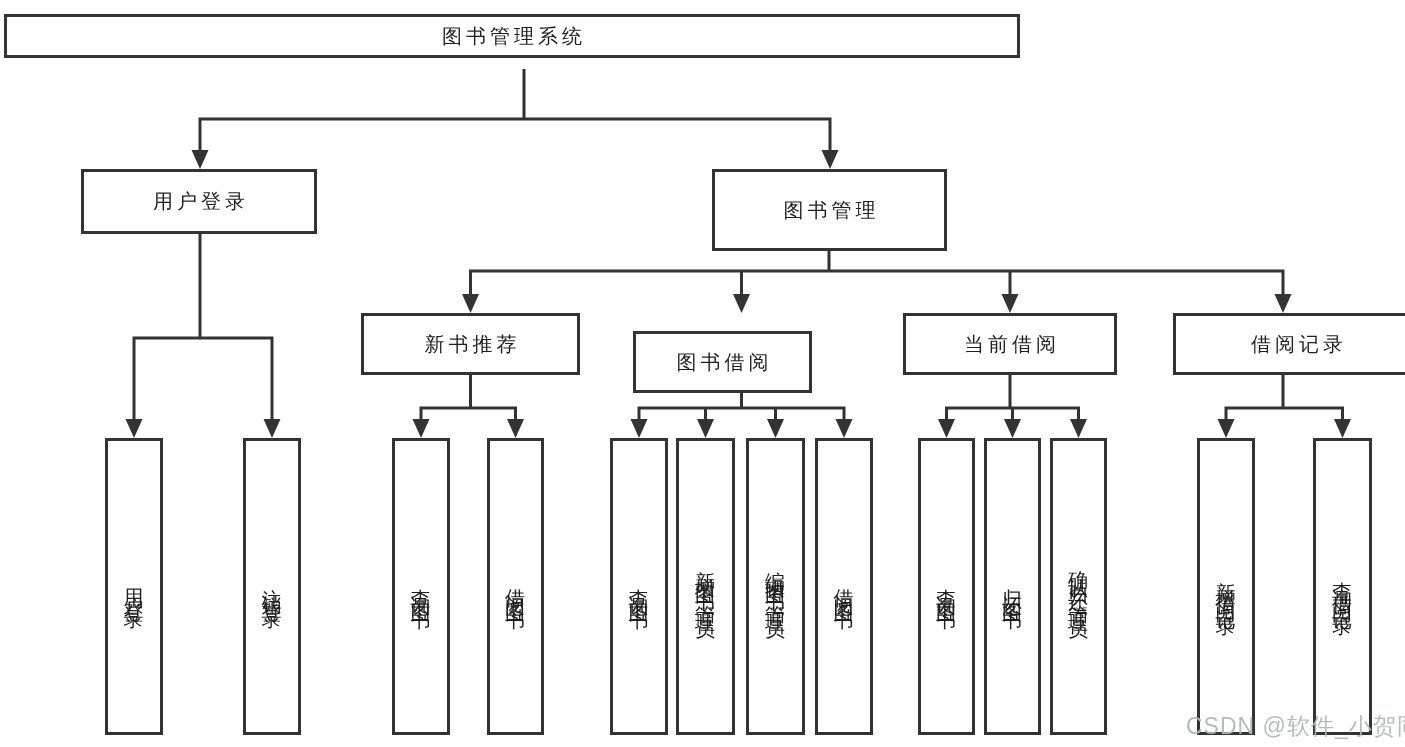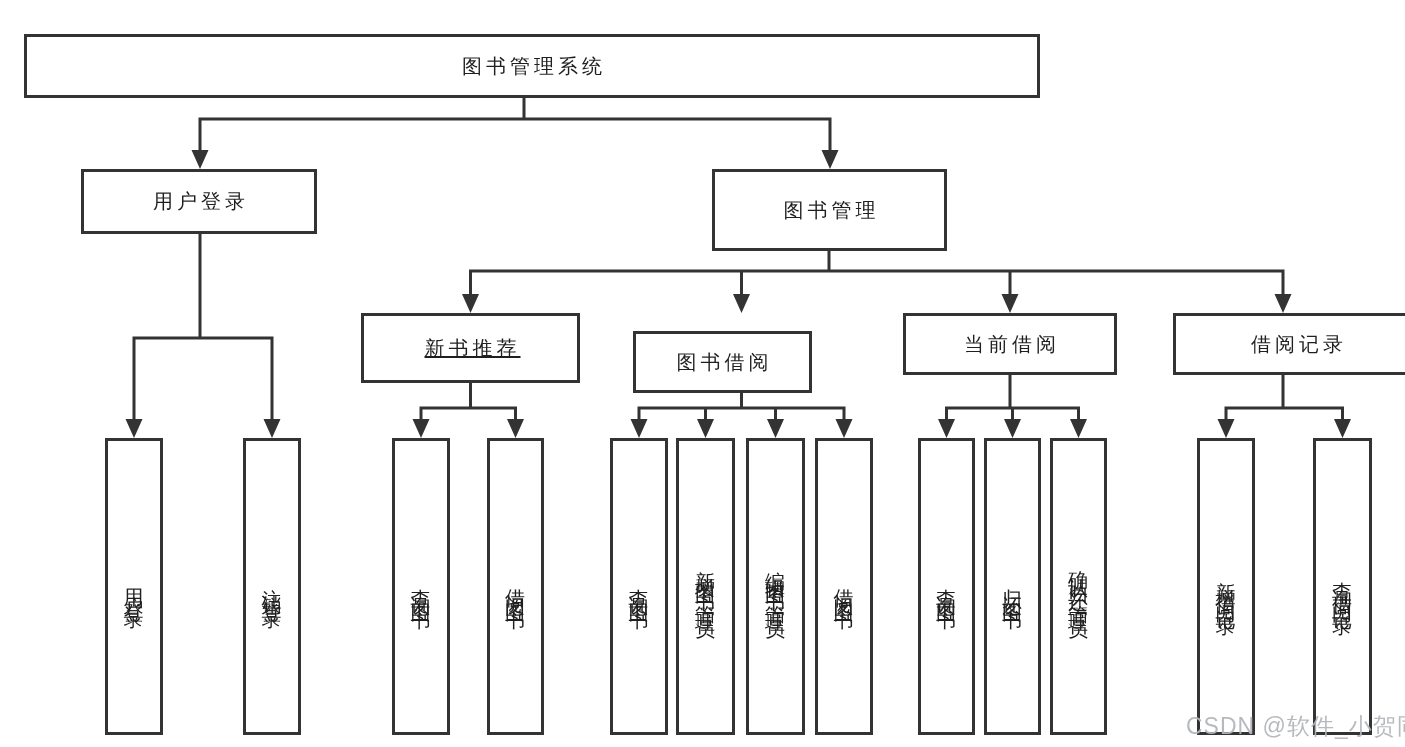--- a/index.html
+++ b/index.html
@@ -70,26 +70,26 @@
       <path d="M125.5,419 L142.5,419 L134,438 Z M263.5,419 L280.5,419 L272,438 Z
            M412.5,419 L429.5,419 L421,438 Z M507,419 L524,419 L515.5,438 Z
            M630.5,419 L647.5,419 L639,438 Z M697,419 L714,419 L705.5,438 Z
            M767,419 L784,419 L775.5,438 Z M835.5,419 L852.5,419 L844,438 Z
            M938,419 L955,419 L946.5,438 Z M1004,419 L1021,419 L1012.5,438 Z
            M1070,419 L1087,419 L1078.5,438 Z
            M1217.5,419 L1234.5,419 L1226,438 Z M1334,419 L1351,419 L1342.5,438 Z"></path>
     </g>
   </svg>
 
-  <div class="node hbox" style="left:24px;top:14px;width:1016px;height:64px;margin-top:20px;">图书管理系统</div>
+  <div class="node hbox" style="left:4px;top:14px;width:1016px;height:44px;">图书管理系统</div>
 
   <div class="node hbox" style="left:81px;top:169px;width:236px;height:65px;">用户登录</div>
   <div class="node hbox" style="left:712px;top:169px;width:235px;height:82px;">图书管理</div>
 
-  <div class="node hbox" style="left:361px;top:313px;width:219px;height:70px;text-decoration:underline;">新书推荐</div>
+  <div class="node hbox" style="left:361px;top:313px;width:219px;height:62px;">新书推荐</div>
   <div class="node hbox" style="left:633px;top:331px;width:179px;height:62px;">图书借阅</div>
   <div class="node hbox" style="left:903px;top:313px;width:214px;height:62px;text-align:center;">当前借阅</div>
   <div class="node hbox" style="left:1173px;top:313px;width:248px;height:62px;">借阅记录</div>
 
   <div class="node vbox" style="left:105px;top:438px;width:58px;height:297px;">用户登录</div>
   <div class="node vbox" style="left:243px;top:438px;width:58px;height:297px;">注销登录</div>
 
   <div class="node vbox" style="left:392px;top:438px;width:58px;height:297px;">查询图书</div>
   <div class="node vbox" style="left:487px;top:438px;width:57px;height:297px;">借阅图书</div>
 

